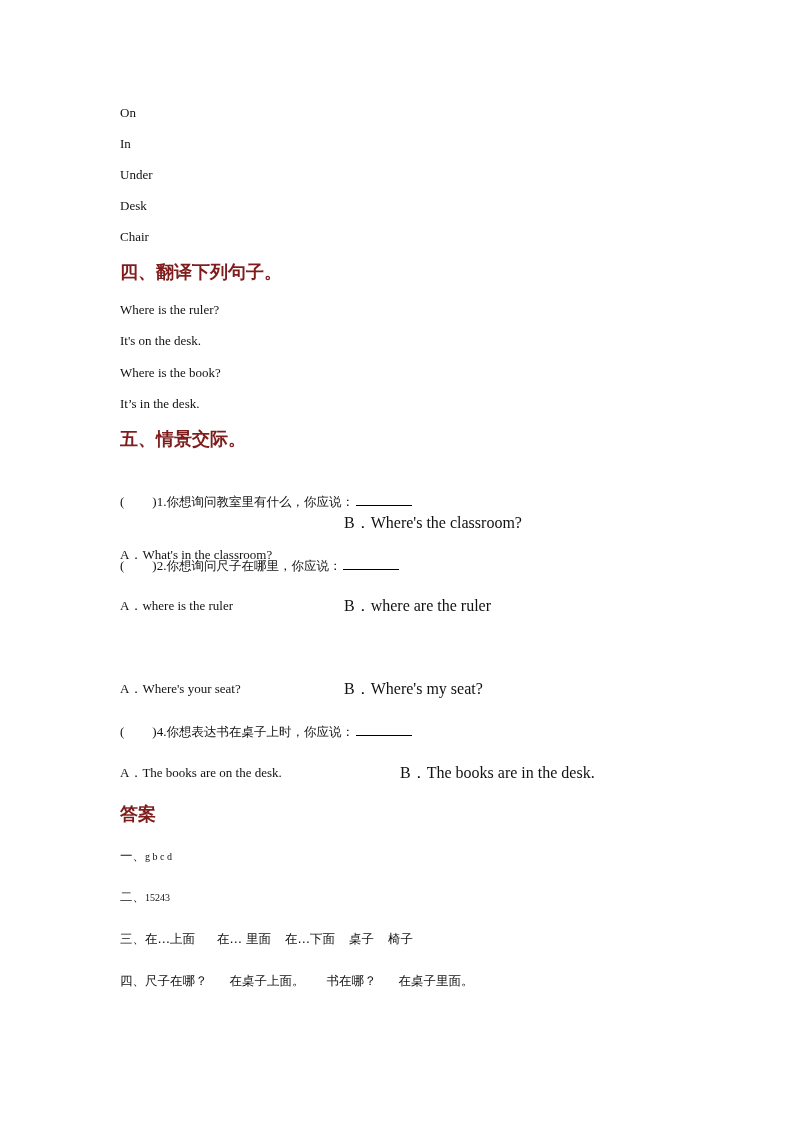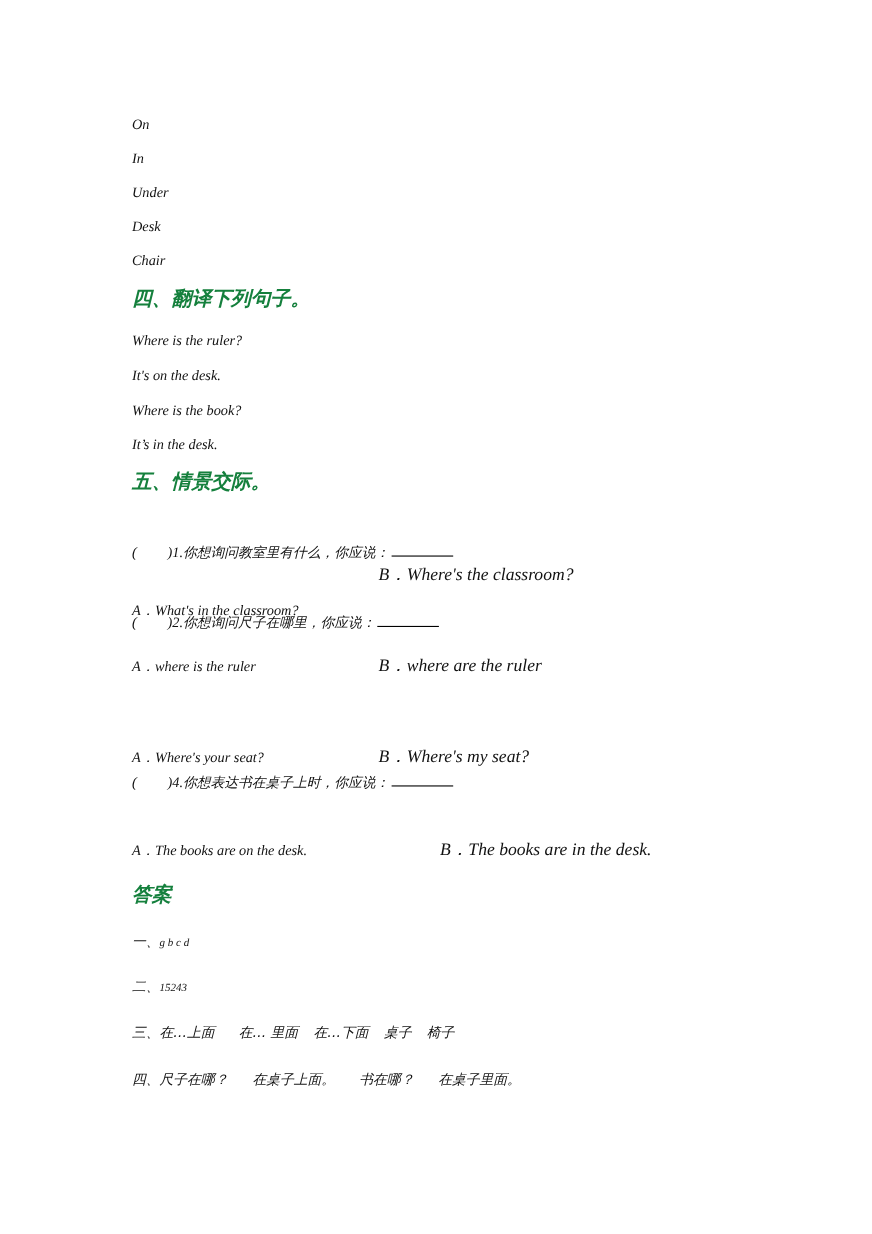--- a/index.html
+++ b/index.html
@@ -1,20 +1,20 @@
 <!DOCTYPE html>
 <html><head>
   <meta charset="utf-8">
   <style>
     html, body { margin: 0; padding: 0; background: #ffffff; }
     body { width: 793px; height: 1122px; position: relative; overflow: hidden; color: #000; }
-    .page { position: absolute; left: 0; top: 0; width: 793px; height: 841px; font-style: italic; }
+    .page { position: absolute; left: 0; top: 0; width: 793px; height: 841px; }
     .line { position: absolute; left: 120px; white-space: pre; font-family: "Liberation Serif", serif; font-size: 13px; line-height: 16px; color: #111; }
     .zh { font-family: "DejaVu Sans", sans-serif; font-size: 12.5px; }
-    .heading { position: absolute; left: 120px; font-family: "DejaVu Sans", sans-serif; font-weight: bold; font-size: 18px; line-height: 22px; color: #15803d; white-space: pre; }
+    .heading { position: absolute; left: 120px; font-family: "DejaVu Sans", sans-serif; font-weight: bold; font-size: 18px; line-height: 22px; color: #7f1d1d; white-space: pre; }
     .opt-b { position: absolute; white-space: pre; font-family: "Liberation Serif", serif; font-size: 16px; line-height: 16px; color: #111; }
     .blank { display: inline-block; width: 56px; border-bottom: 1px solid #000; height: 12px; vertical-align: baseline; margin-left: 2px; }
     .paren-gap { display: inline-block; width: 28px; }
     .ans { position: absolute; left: 120px; white-space: pre; font-family: "DejaVu Sans", sans-serif; font-size: 12.5px; line-height: 16px; color: #111; }
     .ans-en { font-family: "Liberation Serif", serif; font-size: 10px; }
     .gap { display: inline-block; }
   </style>
 </head>
 <body>
 
@@ -38,21 +38,21 @@
   <div class="line" style="top:504px;margin-top:43px;">A．What's in the classroom?</div>
   <div class="opt-b" style="top:515px; left:344px;">B．Where's the classroom?</div>
 
   <div class="line" style="top:557px;"><span>(</span><span class="paren-gap"></span><span>)2.</span><span class="zh">你想询问尺子在哪里，你应说：</span><span class="blank"></span></div>
   <div class="line" style="top:598px;">A．where is the ruler</div>
   <div class="opt-b" style="top:598px; left:344px;">B．where are the ruler</div>
 
   <div class="line" style="top:681px;">A．Where's your seat?</div>
   <div class="opt-b" style="top:681px; left:344px;">B．Where's my seat?</div>
 
-  <div class="line" style="top:702px;"><span>(</span><span class="paren-gap"></span><span>)4.</span><span class="zh">你想表达书在桌子上时，你应说：</span><span class="blank"></span></div>
+  <div class="line" style="top:723px;"><span>(</span><span class="paren-gap"></span><span>)4.</span><span class="zh">你想表达书在桌子上时，你应说：</span><span class="blank"></span></div>
   <div class="line" style="top:765px;">A．The books are on the desk.</div>
   <div class="opt-b" style="top:765px; left:400px;">B．The books are in the desk.</div>
 
   <div class="heading" style="top:803px;">答案</div>
 
   <div class="ans" style="top:848px;"><span>一、</span><span class="ans-en">g b c d</span></div>
 
   <div class="ans" style="top:889px;"><span>二、</span><span class="ans-en">15243</span></div>
 
   <div class="ans" style="top:931px;"><span>三、</span><span>在…上面</span><span class="gap" style="width:22px;"></span><span>在… 里面</span><span class="gap" style="width:14px;"></span><span>在…下面</span><span class="gap" style="width:14px;"></span><span>桌子</span><span class="gap" style="width:14px;"></span><span>椅子</span></div>

